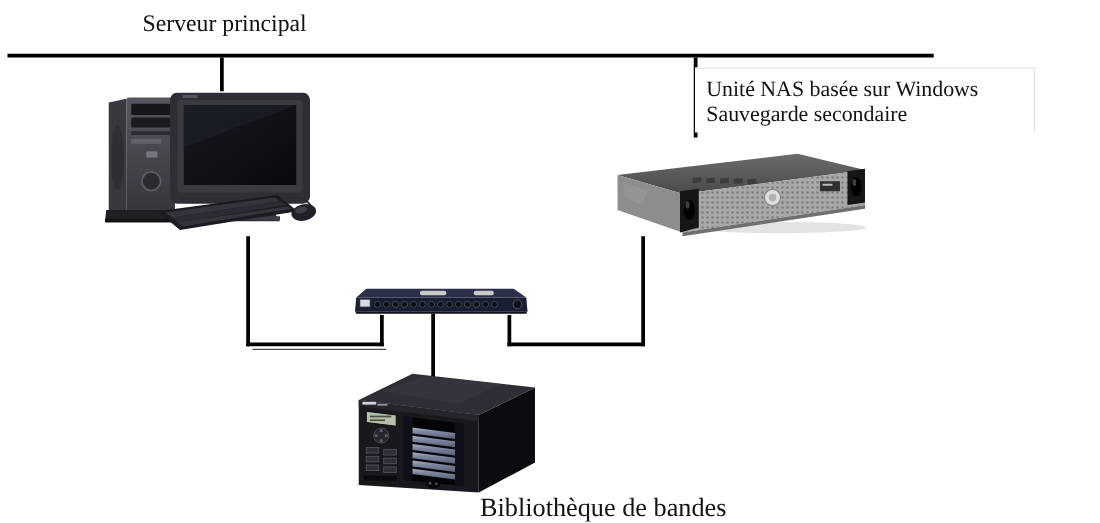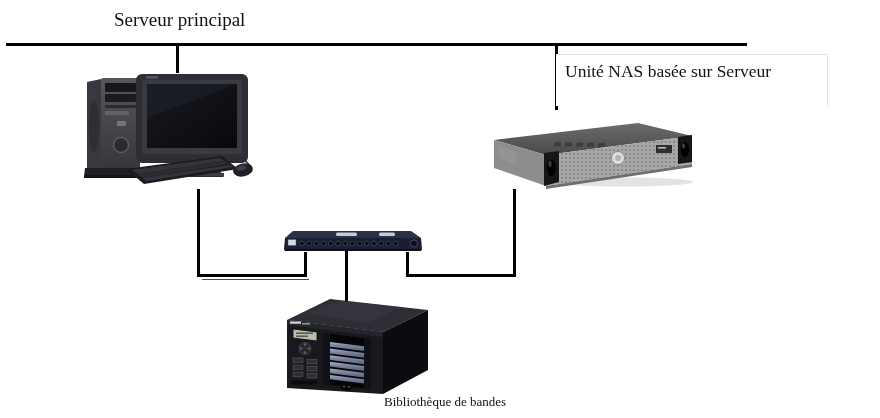--- a/index.html
+++ b/index.html
@@ -5,21 +5,21 @@
   html,body{margin:0;padding:0;background:#ffffff;}
   .canvas{
     position:relative;width:880px;height:418px;background:#ffffff;overflow:hidden;
     font-family:"Liberation Serif","DejaVu Serif",serif;color:#111111;
   }
   .line{position:absolute;background:#000000;}
   .line-echo{position:absolute;background:#4a4a4a;}
   .label{position:absolute;white-space:nowrap;color:#111111;}
   .label-server{left:114px;top:9px;font-size:19px;}
   .label-switch{left:304px;top:203px;font-size:18px;}
-  .label-tape{left:384px;top:394px;font-size:13px;}
+  .label-tape{left:384px;top:394px;font-size:21px;}
   .nas-label-box{
     position:absolute;left:556px;top:54px;width:272px;height:52px;
     background:#ffffff;border-top:1px solid #e3e3e3;border-right:1px solid #e3e3e3;
     padding:6px 0 0 9px;box-sizing:border-box;font-size:17.5px;line-height:20px;
   }
   .device{position:absolute;}
   svg{display:block;}
 </style>
 </head>
 <body>
@@ -38,21 +38,22 @@
   <div class="line" style="left:304px;top:252px;width:3px;height:25px;"></div>
 
   <div class="line" style="left:513px;top:189px;width:3px;height:88px;"></div>
   <div class="line" style="left:406px;top:274px;width:110px;height:3px;"></div>
   <div class="line" style="left:406px;top:252px;width:3px;height:25px;"></div>
 
   <div class="line" style="left:345px;top:251px;width:3px;height:51px;"></div>
 
   <div class="label label-server">Serveur principal</div>
   <div class="nas-label-box">
-    <div>Unité NAS basée sur Serveur</div>
+    <div>Unité NAS basée sur Windows</div>
+    <div>Sauvegarde secondaire</div>
   </div>
   <div class="label label-tape">Bibliothèque de bandes</div>
 
   <div class="device" style="left:84px;top:74px;width:176px;height:110px;">
     <svg width="176" height="110" viewBox="0 0 176 110">
       <defs>
         <linearGradient id="towerGrad" x1="0" y1="0" x2="0" y2="1">
           <stop offset="0" stop-color="#56565e"></stop>
             <stop offset="1" stop-color="#35353b"></stop>
         </linearGradient>

